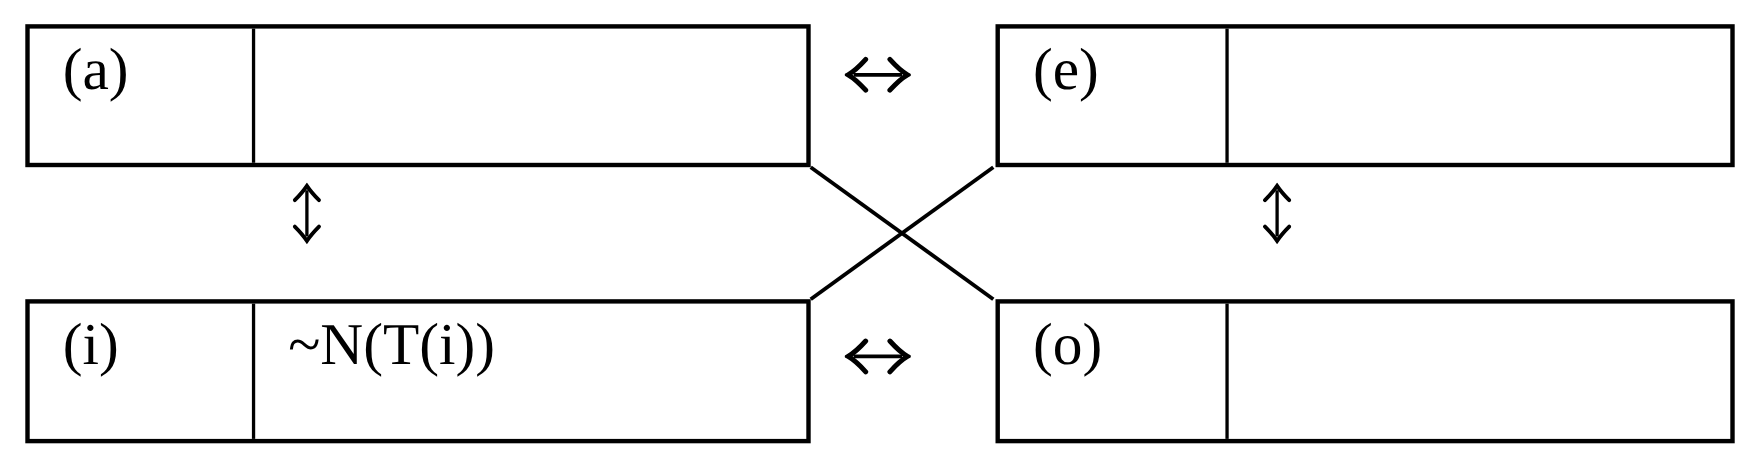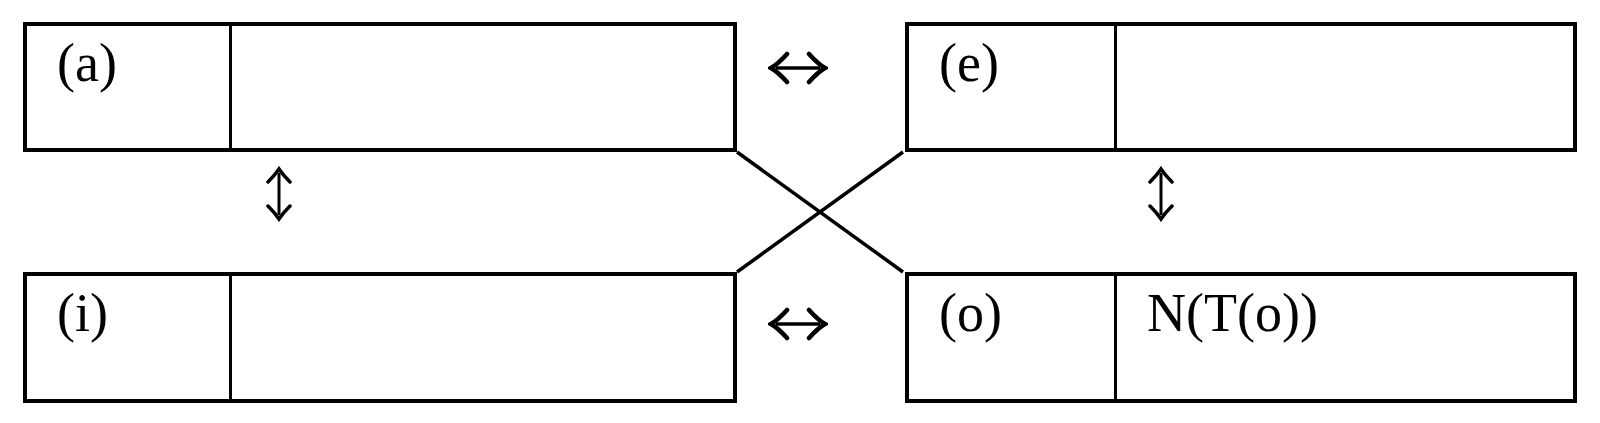--- a/index.html
+++ b/index.html
@@ -62,28 +62,28 @@
   <div class="tbox" style="left:905px;top:22px;width:672px;height:130px;">
     <div class="cell label-cell label-w-right">
       <span>(e)</span>
     </div>
   </div>
 
   <div class="tbox" style="left:23px;top:272px;width:714px;height:131px;">
     <div class="cell label-cell label-w-left">
       <span>(i)</span>
     </div>
+    <div class="cell formula-cell">
+      <span>~N(T(i))</span>
+    </div>
   </div>
 
   <div class="tbox" style="left:905px;top:272px;width:672px;height:131px;">
     <div class="cell label-cell label-w-right">
       <span>(o)</span>
-    </div>
-    <div class="cell formula-cell">
-      <span>N(T(o))</span>
     </div>
   </div>
 
   <svg class="overlay" viewBox="0 0 1600 423">
     <line class="stroke" x1="737" y1="152" x2="903" y2="272" stroke-width="3.5"></line>
     <line class="stroke" x1="903" y1="152" x2="737" y2="272" stroke-width="3.5"></line>
   </svg>
 
   <div class="arrow" style="left:768px;top:51px;width:60px;height:34px;">
     <svg width="60" height="34" viewBox="0 0 60 34">

